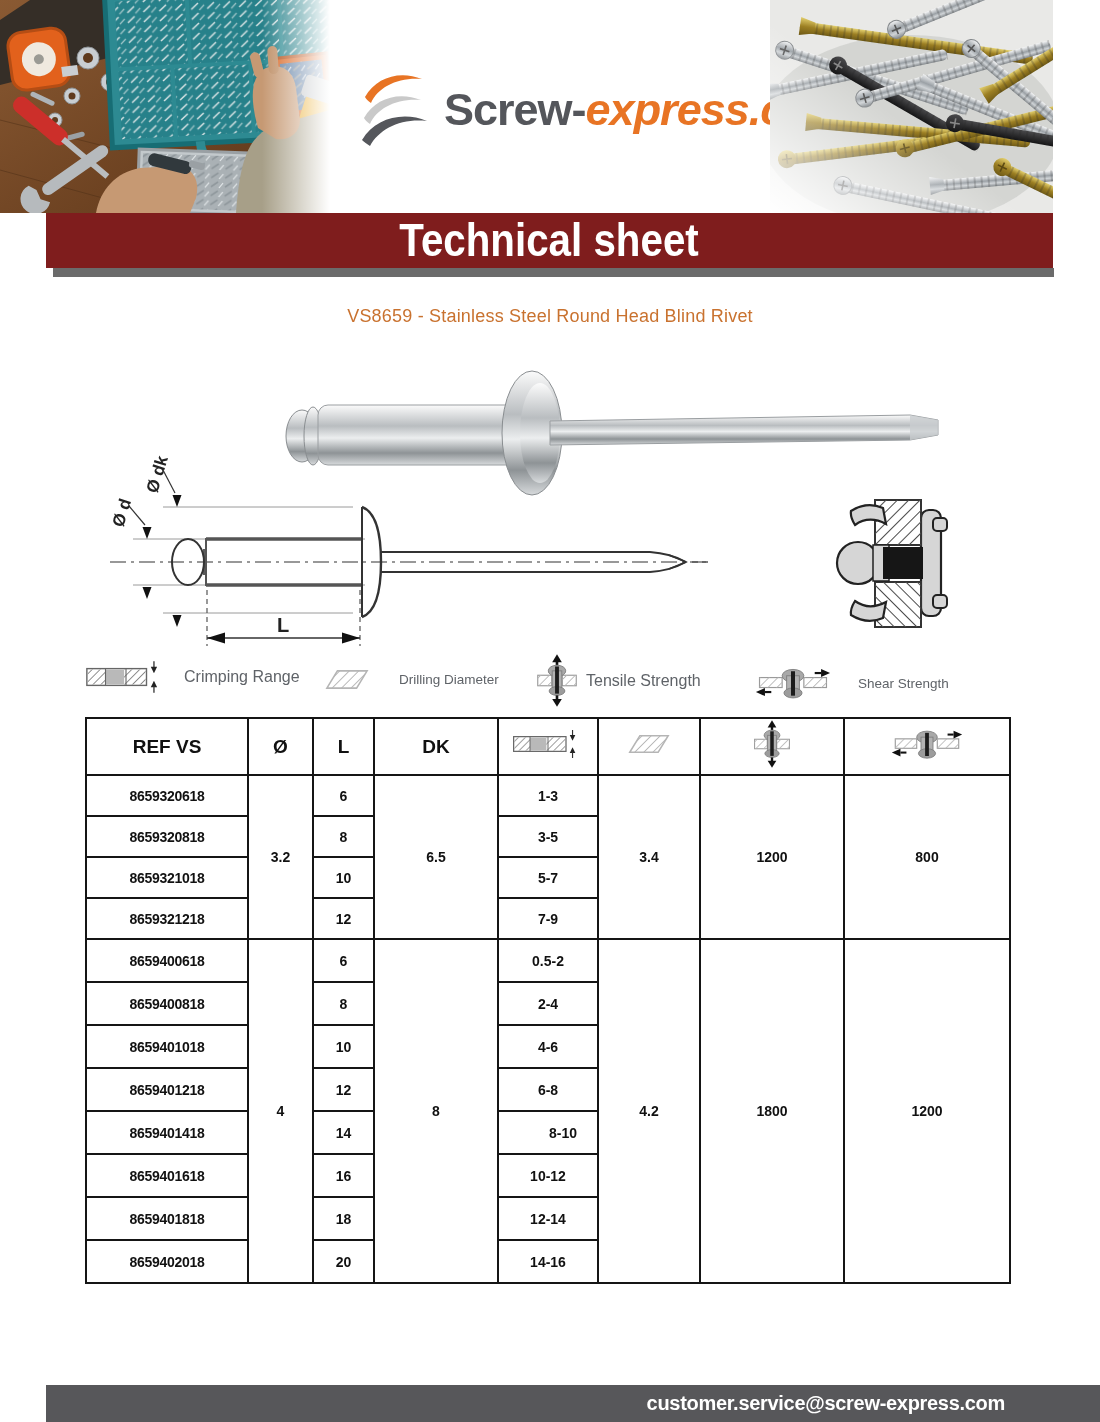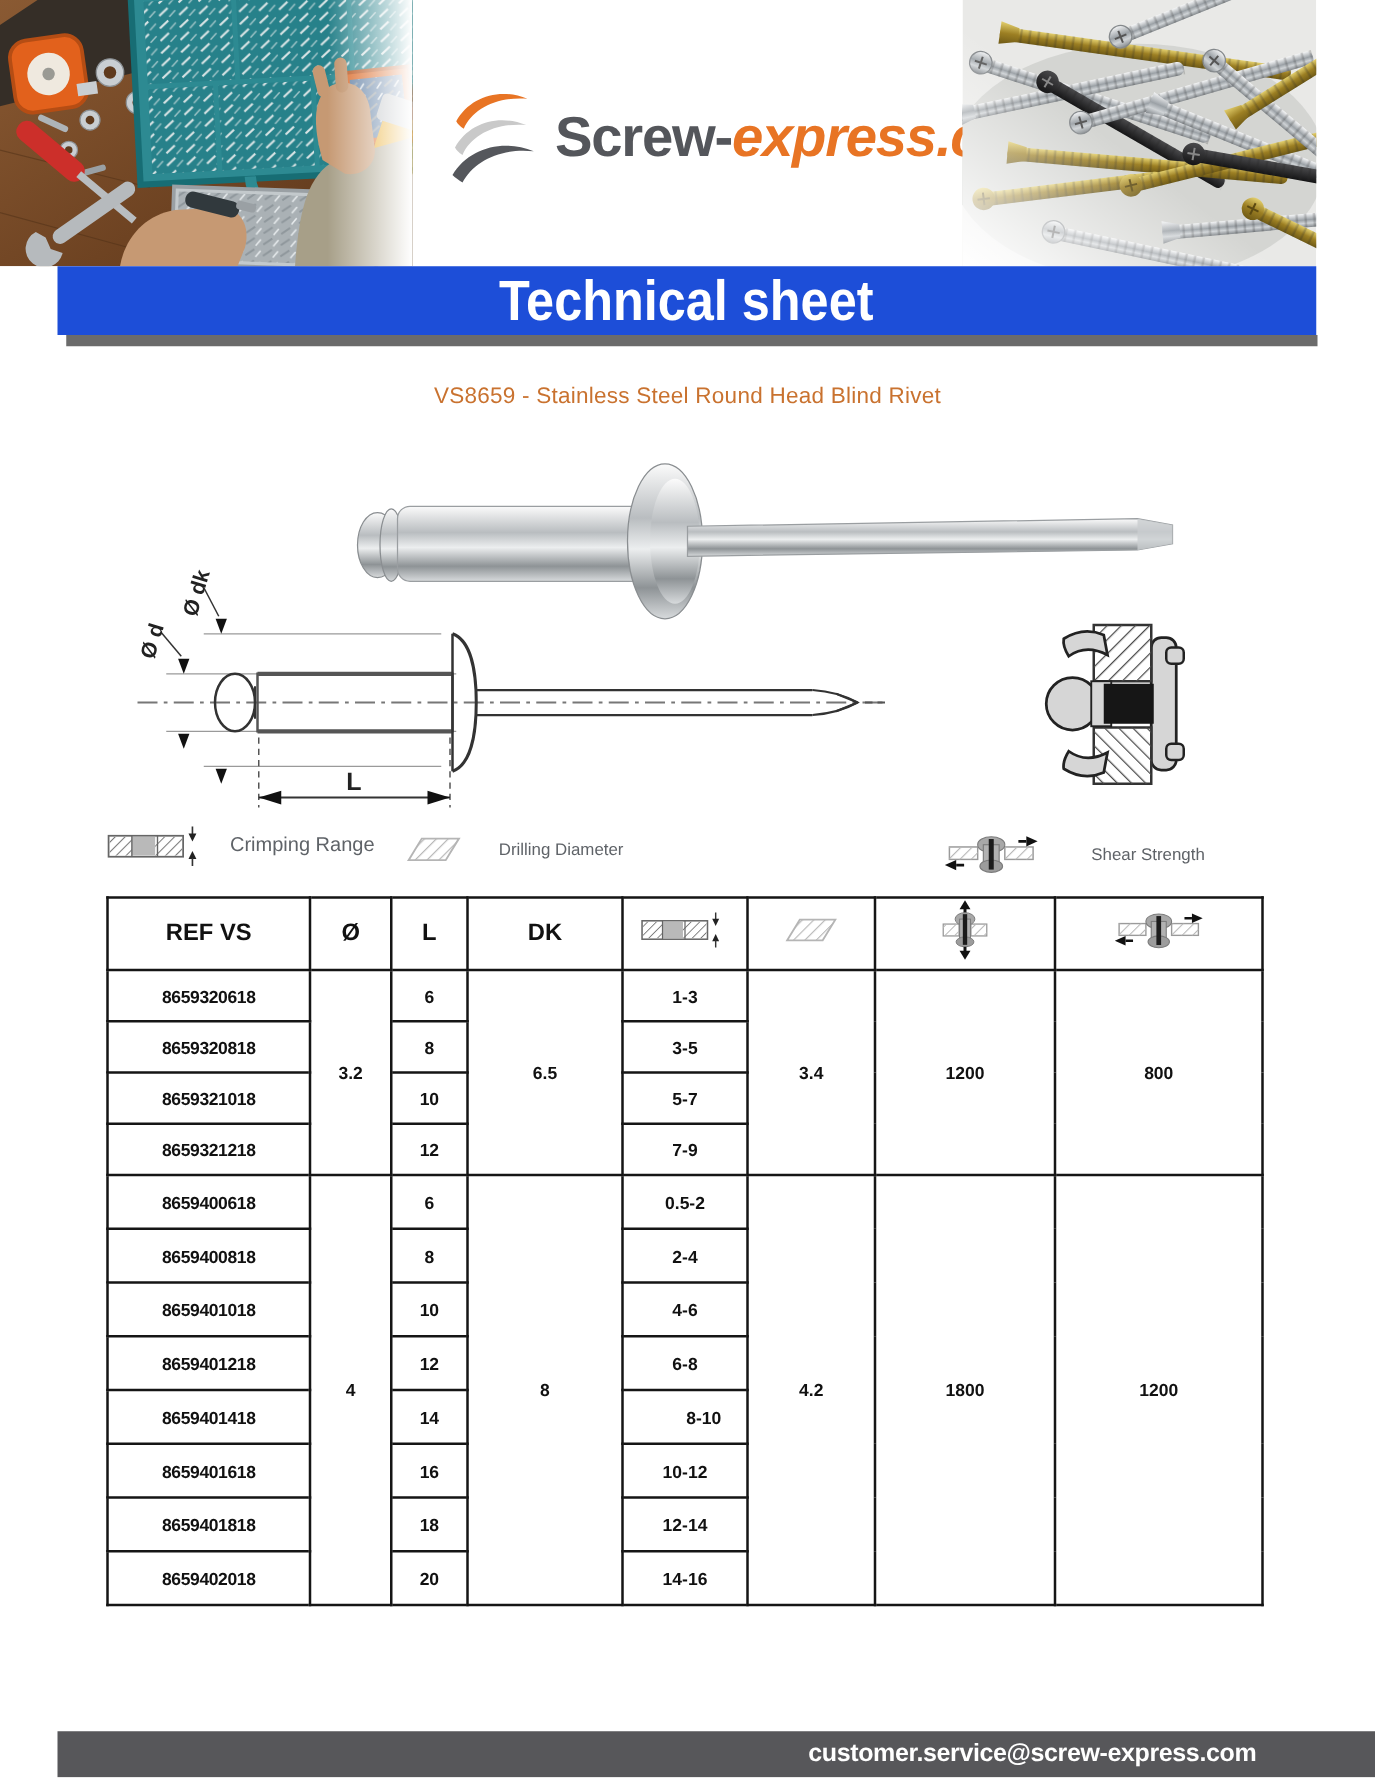--- a/index.html
+++ b/index.html
@@ -7,21 +7,21 @@
         font-family:"Liberation Sans",sans-serif;}
   .abs{position:absolute;}
 
   
   .photo{position:absolute;top:0;height:213px;}
   .logo{position:absolute;left:356px;top:70px;display:flex;align-items:center;gap:6px;}
   .logo-text{font-size:45px;font-weight:bold;letter-spacing:-1px;line-height:1;}
   .logo-prefix{color:#54565B;}
   .logo-suffix{color:#E87424;font-style:italic;}
 
-  .banner{position:absolute;left:46px;top:213px;width:1007px;height:55px;background:#1d4ed8;
+  .banner{position:absolute;left:46px;top:213px;width:1007px;height:55px;background:#7f1d1d;
           display:flex;align-items:center;justify-content:center;}
   .banner-title{color:#fff;font-size:42px;font-weight:800;letter-spacing:0px;transform:scale(.96,1.08);}
   .banner-shadow{position:absolute;left:53px;top:268px;width:1001px;height:9px;background:#6B6B6B;}
 
   .product-title{position:absolute;left:0;top:306px;width:1100px;text-align:center;
                  color:#C9722F;font-size:18px;font-weight:normal;letter-spacing:.2px;}
 
   
   .legend-item{position:absolute;display:flex;align-items:center;}
   .legend-label{color:#5f6368;white-space:nowrap;text-align:right;}
@@ -421,21 +421,27 @@
         <use href="#sym-crimp"></use>
       </svg>
     <span class="legend-label" style="font-size:16px;">Crimping Range</span>
   </div>
   <div class="legend-item" style="left:324px;top:667px;gap:29px;">
     <svg width="46" height="25" viewBox="0 0 48 26">
         <use href="#sym-drill"></use>
       </svg>
     <span class="legend-label" style="font-size:13.5px;">Drilling Diameter</span>
   </div>
-  <div class="legend-item" style="left:753px;top:664px;gap:40px;">
+  <div class="legend-item" style="left:536px;top:653px;gap:8px;">
+    <svg width="42" height="55" viewBox="0 0 48 62">
+        <use href="#sym-tensile"></use>
+      </svg>
+    <span class="legend-label" style="font-size:16px;">Tensile Strength</span>
+  </div>
+  <div class="legend-item" style="left:753px;top:664px;gap:25px;">
     <svg width="80" height="38" viewBox="0 0 84 42">
         <use href="#sym-shear"></use>
       </svg>
     <span class="legend-label" style="font-size:13.5px;">Shear Strength</span>
   </div>
 
   <table class="spec">
     <colgroup>
       <col style="width:162px">
         <col style="width:65px">

